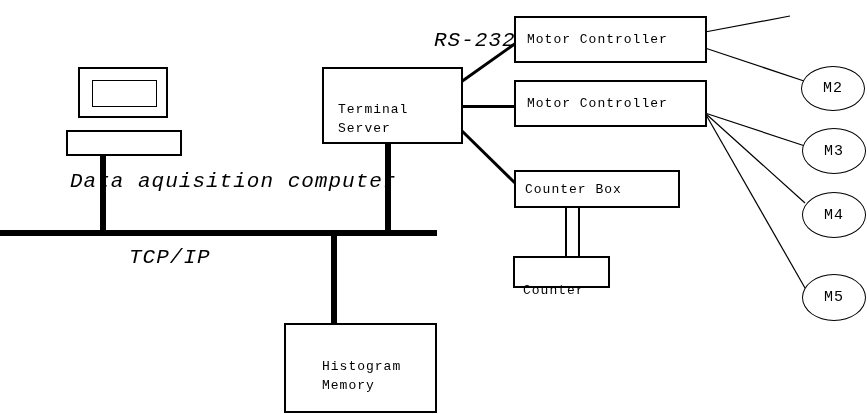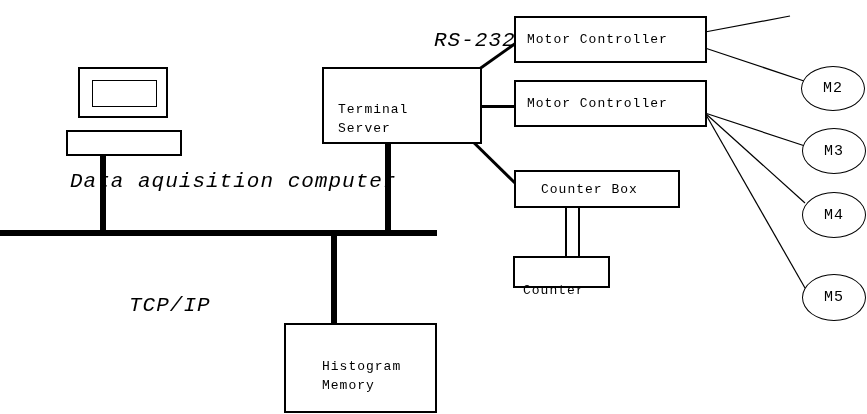--- a/index.html
+++ b/index.html
@@ -82,37 +82,37 @@
 
     <line x1="566" y1="206" x2="566" y2="258" stroke="#000" stroke-width="2" shape-rendering="crispEdges"></line>
     <line x1="579" y1="206" x2="579" y2="258" stroke="#000" stroke-width="2" shape-rendering="crispEdges"></line>
   </svg>
 
   <div class="icon-rect" style="left:78px; top:67px; width:90px; height:51px; border:2px solid #000;"></div>
   <div class="icon-rect" style="left:92px; top:80px; width:65px; height:27px; border:1px solid #000;"></div>
   <div class="icon-rect" style="left:66px; top:130px; width:116px; height:26px; border:2px solid #000;"></div>
 
   <div class="freelabel" style="left:64px; top:170px;margin-left:6px;">Data aquisition computer</div>
-  <div class="freelabel" style="left:129px; top:246px;margin-top:48px;">TCP/IP</div>
+  <div class="freelabel" style="left:129px; top:246px;">TCP/IP</div>
   <div class="freelabel" style="left:434px; top:29px;">RS-232</div>
 
-  <div class="box" style="left:322px; top:67px; width:160px; height:77px; padding:12px 0 0 14px;">
+  <div class="box" style="left:322px; top:67px; width:141px; height:77px; padding:12px 0 0 14px;">
     <span>Terminal
 Server</span>
   </div>
 
   <div class="box vcenter" style="left:514px; top:16px; width:193px; height:47px; padding-left:11px;">
     <span>Motor Controller</span>
   </div>
 
   <div class="box vcenter" style="left:514px; top:80px; width:193px; height:47px; padding-left:11px;">
     <span>Motor Controller</span>
   </div>
 
-  <div class="box vcenter" style="left:514px; top:170px; width:166px; height:38px; padding-left:25px;">
+  <div class="box vcenter" style="left:514px; top:170px; width:166px; height:38px; padding-left:9px;">
     <span>Counter Box</span>
   </div>
 
   <div class="box" style="left:513px; top:256px; width:97px; height:32px; padding:4px 0 0 8px;">
     <span>Counter</span>
   </div>
 
   <div class="box" style="left:284px; top:323px; width:153px; height:90px; padding:13px 0 2px 36px;">
     <span>Histogram
 Memory</span>

